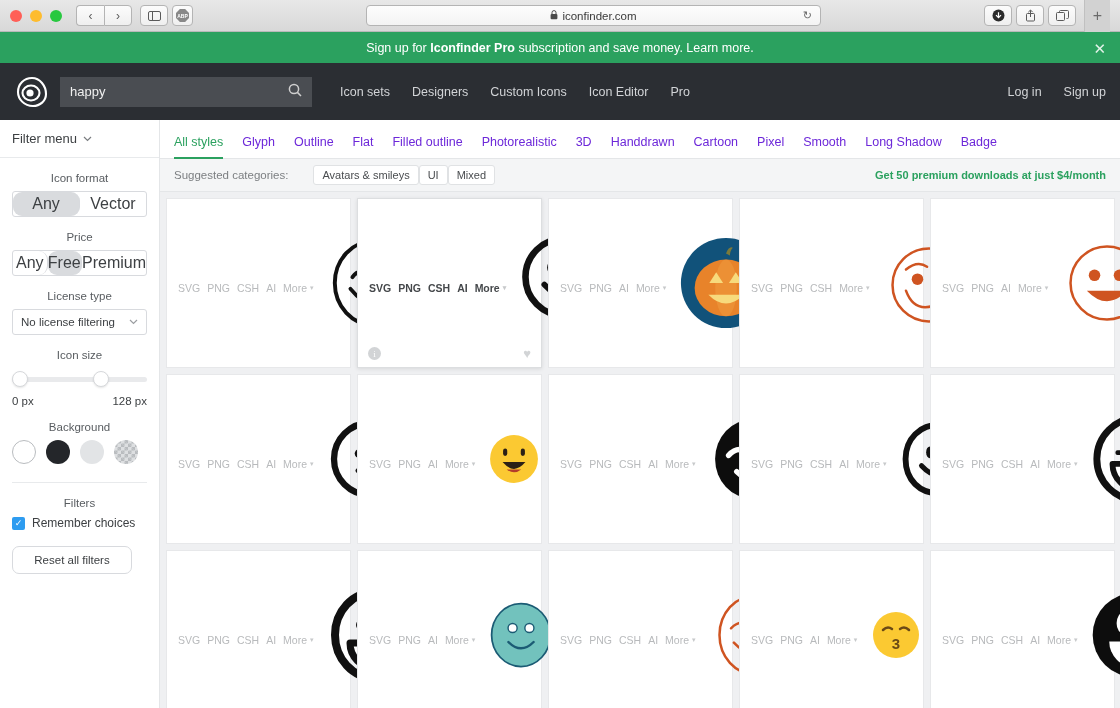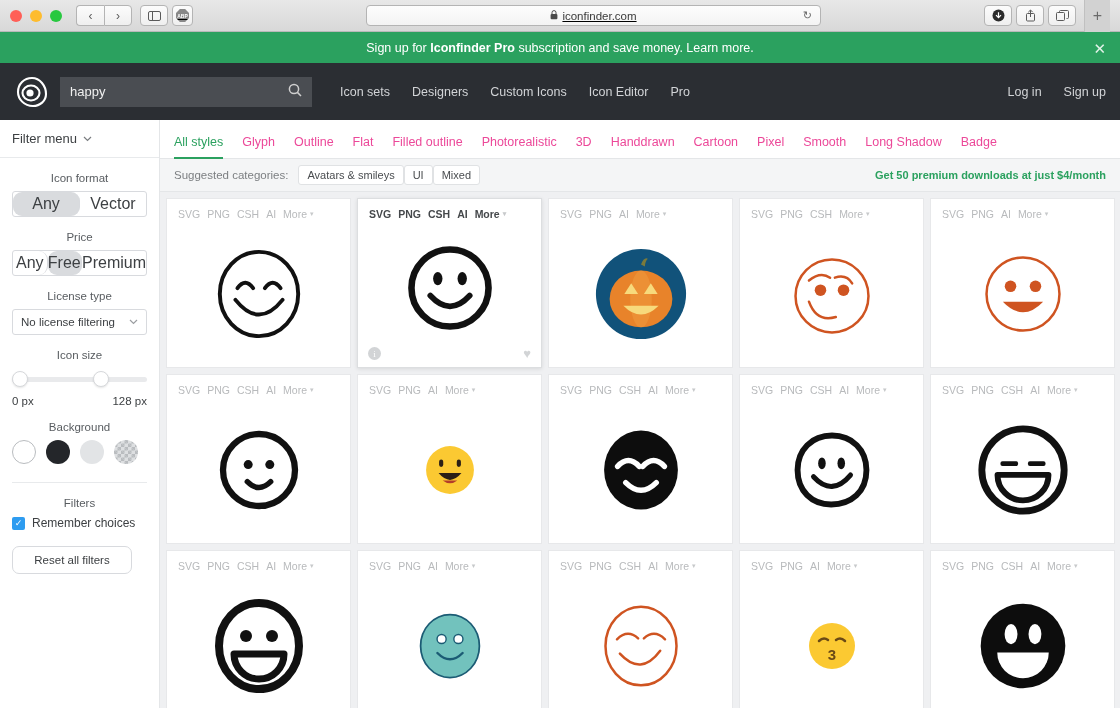--- a/index.html
+++ b/index.html
@@ -171,50 +171,50 @@
   }
 
   
   .content { flex: 1; display: flex; flex-direction: column; min-width: 0; }
   .styles-bar {
     height: 39px; display: flex; align-items: flex-end;
     gap: 19px; padding: 0 14px;
     border-bottom: 1px solid #e4e6e8; background: #fff;
   }
   .style-tab {
-    font-size: 12.5px; color: #ec4899; padding-bottom: 9px;
+    font-size: 12.5px; color: #6d28d9; padding-bottom: 9px;
     position: relative; white-space: nowrap;
   }
   .style-tab.active { color: #2ba15f; }
   .style-tab.active::after {
     content: ''; position: absolute; left: 0; right: 0; bottom: -1px;
     height: 2px; background: #2ba15f;
   }
   .suggest-bar {
     height: 33px; background: #f4f5f6;
     display: flex; align-items: center; padding: 0 14px;
     border-bottom: 1px solid #e4e6e8;
   }
-  .suggest-label { font-size: 11.5px; color: #7c7f82; margin-right: 10px; }
+  .suggest-label { font-size: 11.5px; color: #7c7f82; margin-right: 25px; }
   .cat-chip {
     background: #fff; border: 1px solid #e0e2e4; border-radius: 3px;
     font-size: 11px; color: #4a4d50; padding: 3px 8px; 
   }
   .promo-link { margin-left: auto; font-size: 11px; color: #2ba15f; font-weight: bold; }
 
   .grid-area { flex: 1; background: #eff0f2; padding: 6px 0 0 6px; overflow: hidden; }
   .grid {
     display: grid;
     grid-template-columns: repeat(5, 185px);
     gap: 6px;
   }
   .card {
     background: #fff; border: 1px solid #e7e8ea;
     height: 170px; position: relative;
-    display: flex; flex-direction: column;
+    display: flex; flex-direction: row;
   }
   .card.hovered { box-shadow: 0 1px 4px rgba(0,0,0,.10); border-color: #dcdee0; }
   .fmt-row { display: flex; align-items: center; gap: 7px; padding: 9px 11px 0 11px; }
   .fmt { font-size: 10.5px; color: #b8babc; }
   .card.hovered .fmt { color: #45484b; font-weight: bold; }
   .fmt.more { display: flex; align-items: center; gap: 3px; }
   .fmt .caret { font-size: 7px; color: #c7c9cb; }
   .icon-slot { flex: 1; display: flex; align-items: center; justify-content: center; }
   .card-foot {
     position: absolute; left: 0; right: 0; bottom: 6px;
@@ -239,21 +239,21 @@
     <div class="chrome-btn">‹</div>
     <div class="chrome-btn">›</div>
   </div>
   <div class="chrome-btn">
     <svg width="13" height="10" viewBox="0 0 13 10">
         <rect x="0.5" y="0.5" width="12" height="9" rx="1.5" fill="none" stroke="#5a5a5a"></rect>
         <line x1="4.5" y1="0.5" x2="4.5" y2="9.5" stroke="#5a5a5a"></line>
       </svg>
   </div>
 
-  <div style="flex:1; display:flex; align-items:center; justify-content:center; position:relative;text-decoration:underline;">
+  <div style="flex:1; display:flex; align-items:center; justify-content:center; position:relative;">
     <div class="abp-badge">
       <div class="abp-oct">ABP</div>
     </div>
     <div class="url-bar">
       <span class="lock-ico">
         <svg width="8" height="10" viewBox="0 0 8 10">
             <path d="M2 4V2.6A2 2 0 0 1 6 2.6V4" fill="none" stroke="#4a4a4a" stroke-width="1"></path>
             <rect x="0.6" y="4" width="6.8" height="5.2" rx="1" fill="#4a4a4a"></rect>
           </svg>
       </span>

